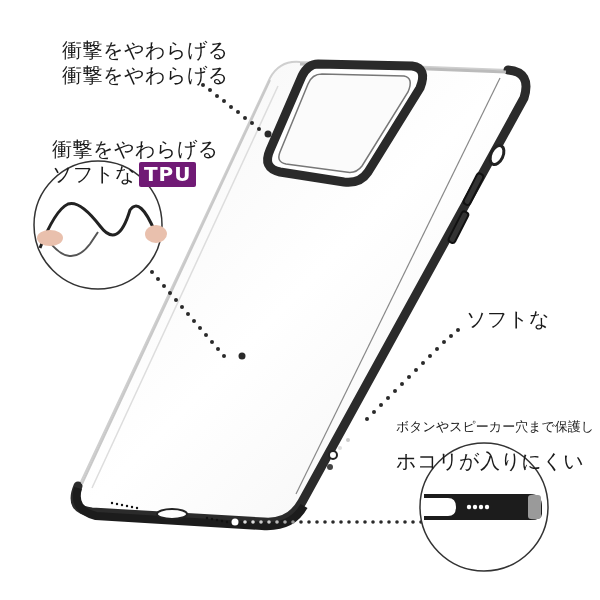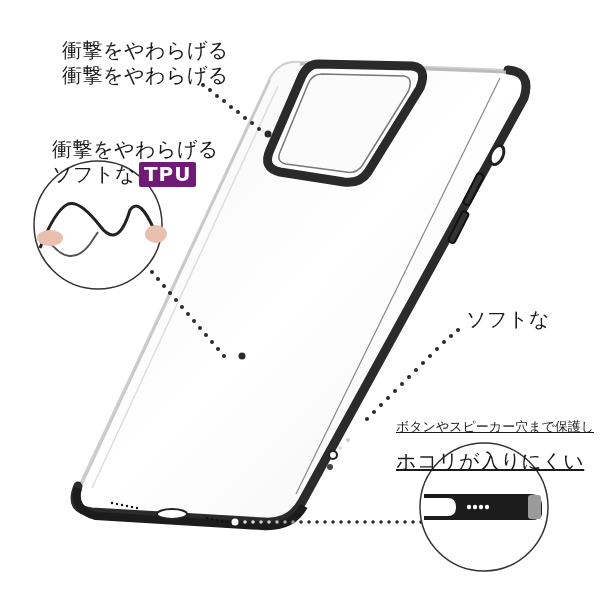--- a/index.html
+++ b/index.html
@@ -179,16 +179,16 @@
   <div>衝撃をやわらげる</div>
   <div>
     <span>ソフトな</span><span class="badge">TPU</span>
   </div>
 </div>
 
 <div class="abs label mid" style="left:466px;top:307px;">
   <div>ソフトな</div>
 </div>
 
-<div class="abs" style="left:396px;top:419px;text-decoration:underline;">
+<div class="abs" style="left:396px;top:419px;">
   <div class="label small">ボタンやスピーカー穴まで保護し</div>
   <div class="label" style="margin-top:14px;">ホコリが入りにくい</div>
 </div>
 
 </body></html>

